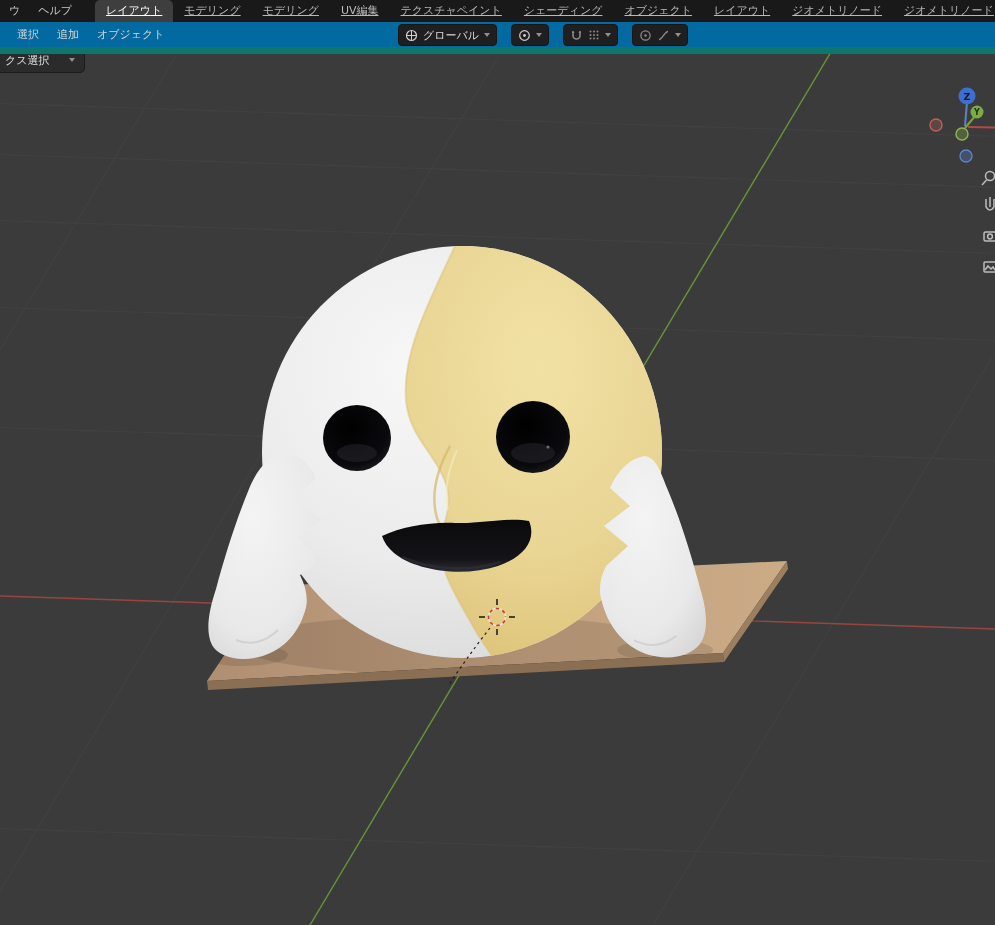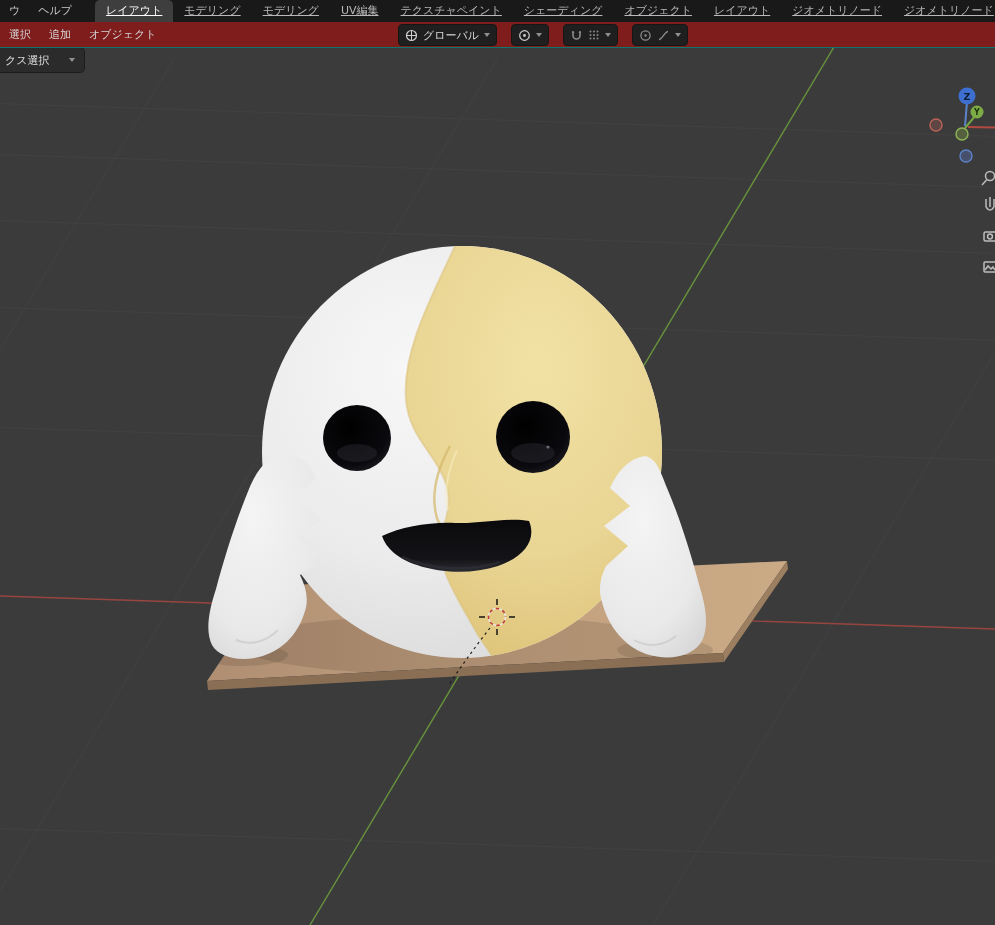--- a/index.html
+++ b/index.html
@@ -7,23 +7,23 @@
        font-family:"DejaVu Sans","Liberation Sans",sans-serif;font-size:11px;color:#cfcfcf;
        user-select:none;}
   
   .topbar{position:absolute;top:0;left:0;right:0;height:22px;background:#191919;
           display:flex;align-items:stretch;z-index:5;white-space:nowrap;}
   .tb-menu{padding:0 9px;line-height:22px;color:#c9c9c9;}
   .tabs{display:flex;margin-left:14px;}
   .tab{padding:0 11px;line-height:22px;color:#b9b9b9;text-decoration:underline;}
   .tab.active{background:#3e3e3e;color:#fdfdfd;border-radius:5px 5px 0 0;}
   
-  .vheader{position:absolute;top:22px;left:0;right:0;height:25px;background:#7f1d1d;
-           border-bottom:1px solid #0f766e;display:flex;align-items:center;z-index:5;
-           }
+  .vheader{position:absolute;top:22px;left:0;right:0;height:25px;background:#0369a1;
+           border-bottom:7px solid #0f766e;display:flex;align-items:center;z-index:5;
+           padding-left:8px;}
   .vh-menu{padding:0 9px;line-height:25px;color:#d6d6d6;}
   .controls{position:absolute;left:398px;top:2px;display:flex;align-items:center;gap:14px;}
   .pill{background:#1f1f1f;border:1px solid #161616;border-radius:4px;height:20px;
         display:flex;align-items:center;gap:5px;padding:0 6px;color:#dcdcdc;}
   .pill.dim{color:#7a7a7a;}
   .chev{width:0;height:0;border-left:3.5px solid transparent;border-right:3.5px solid transparent;
         border-top:4px solid #909090;display:inline-block;}
   .icon14{display:block;}
   
   .tool-select{position:absolute;top:47px;left:0;height:24px;background:#2b2b2b;

